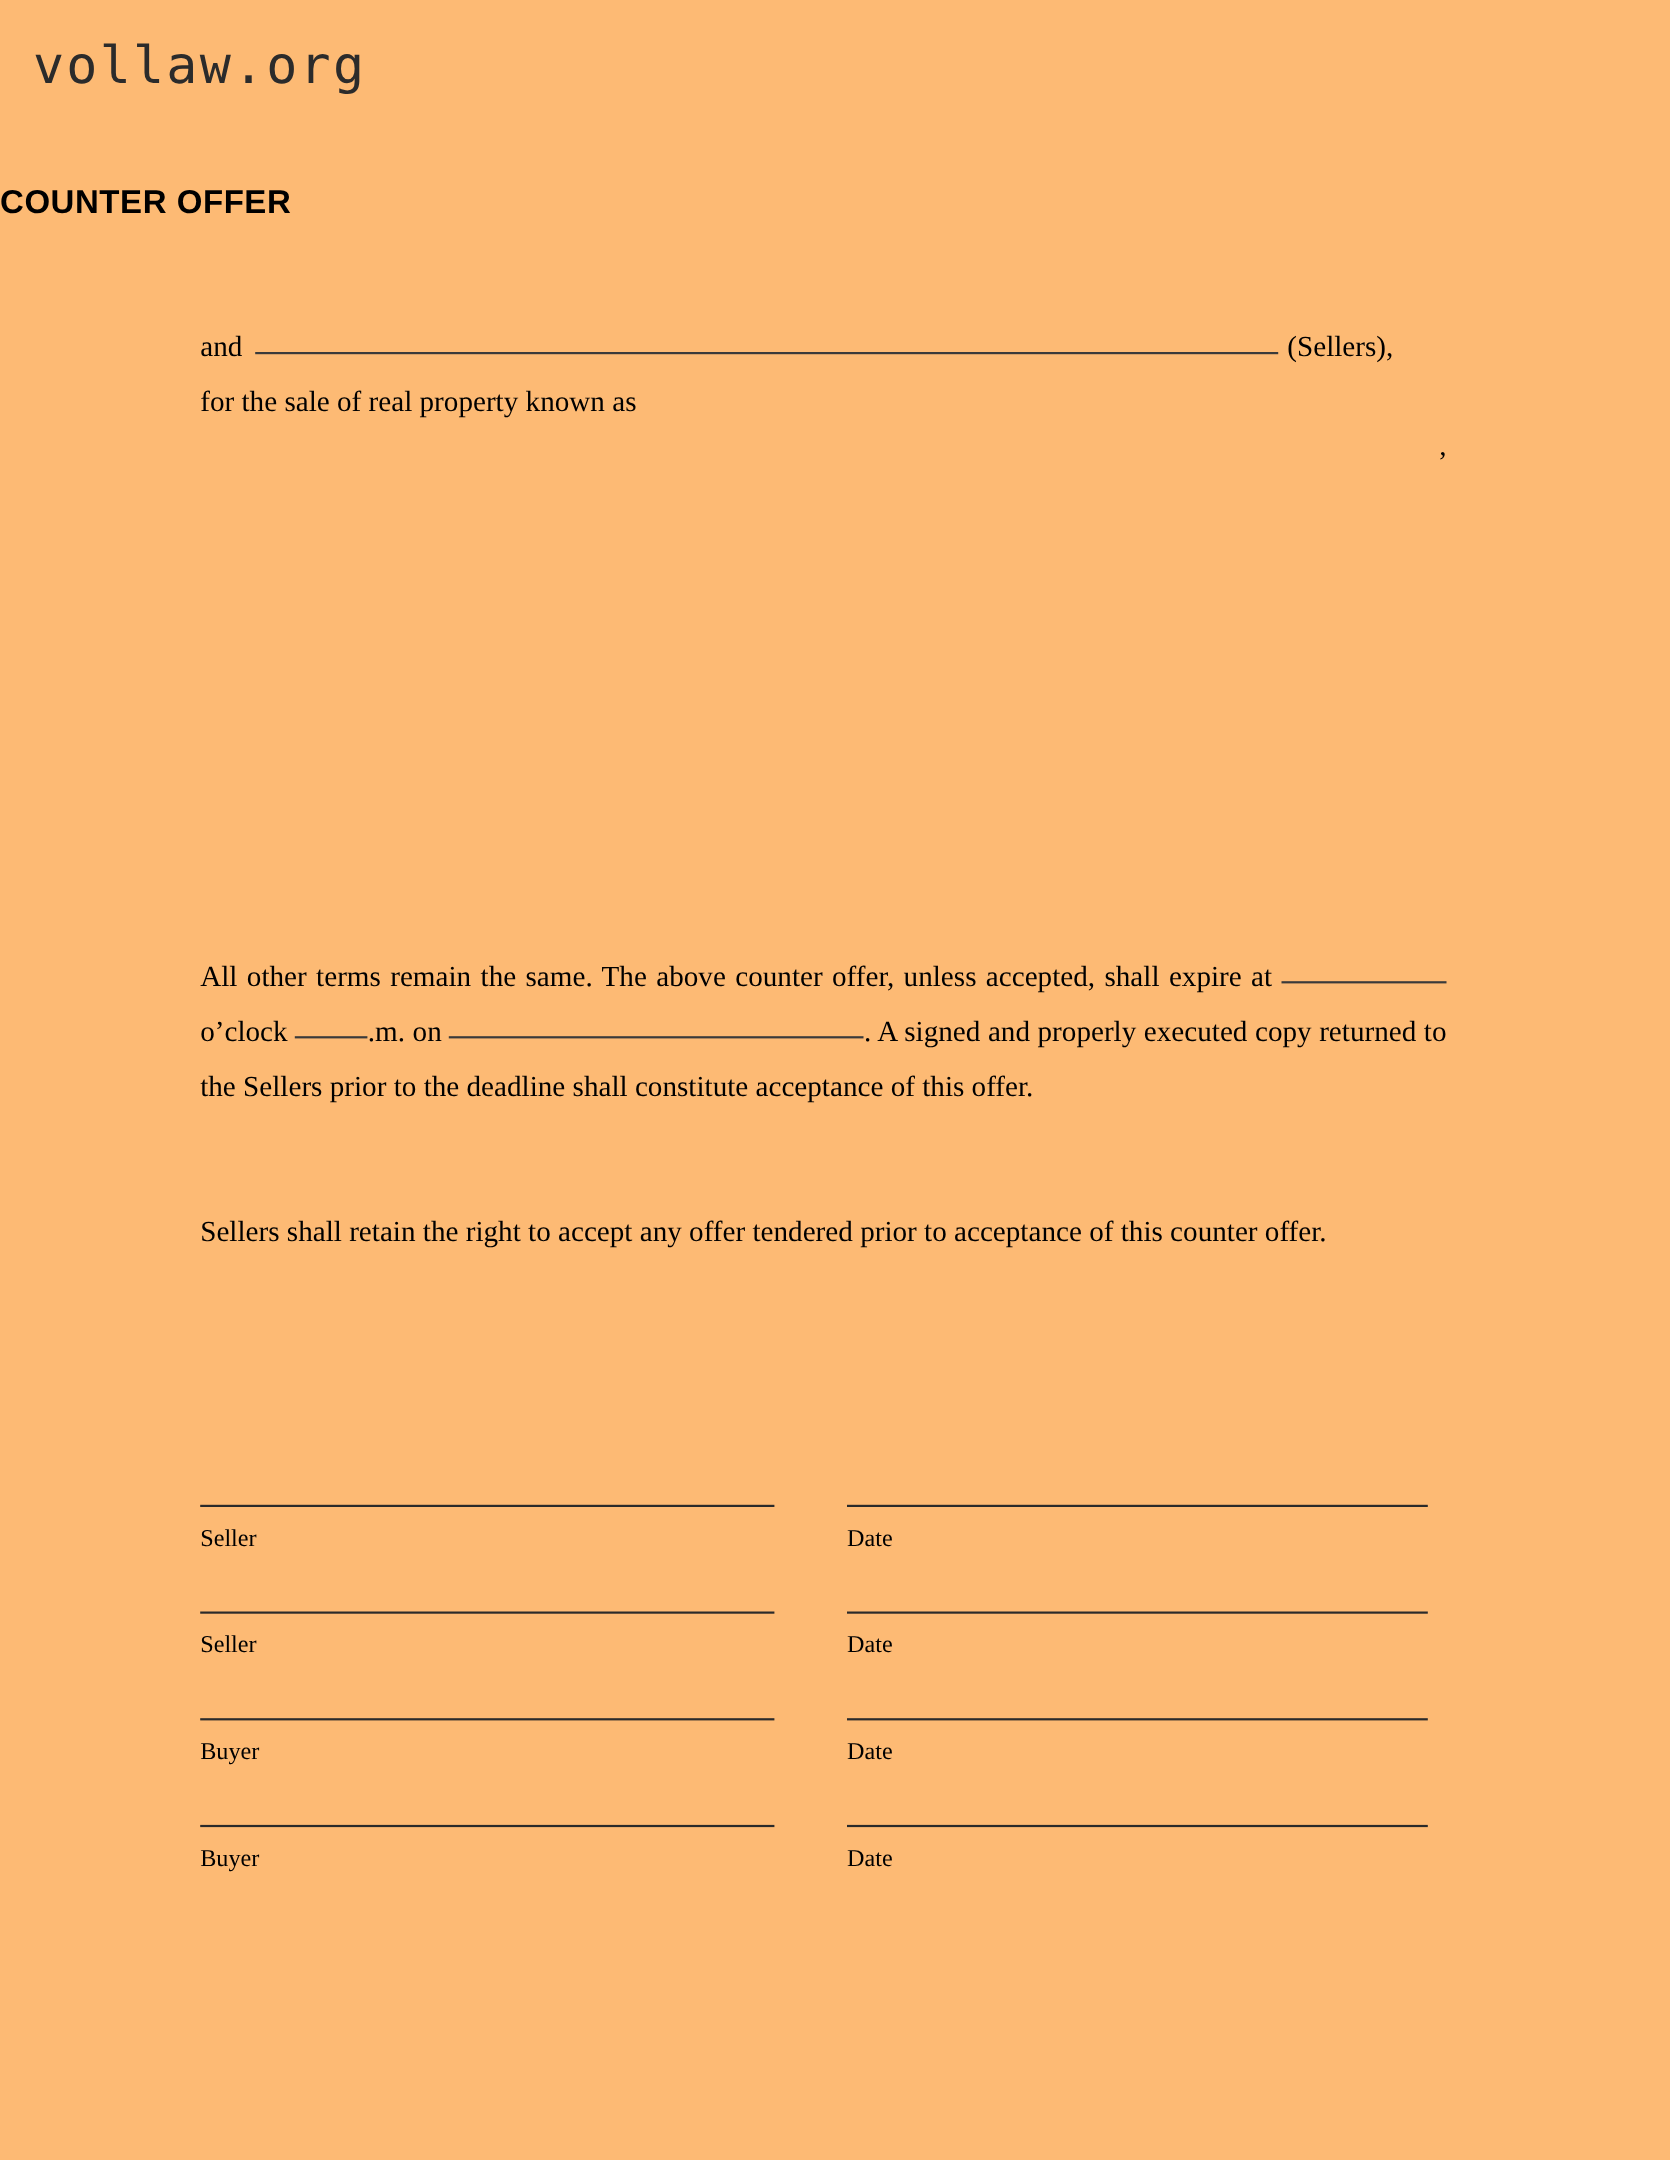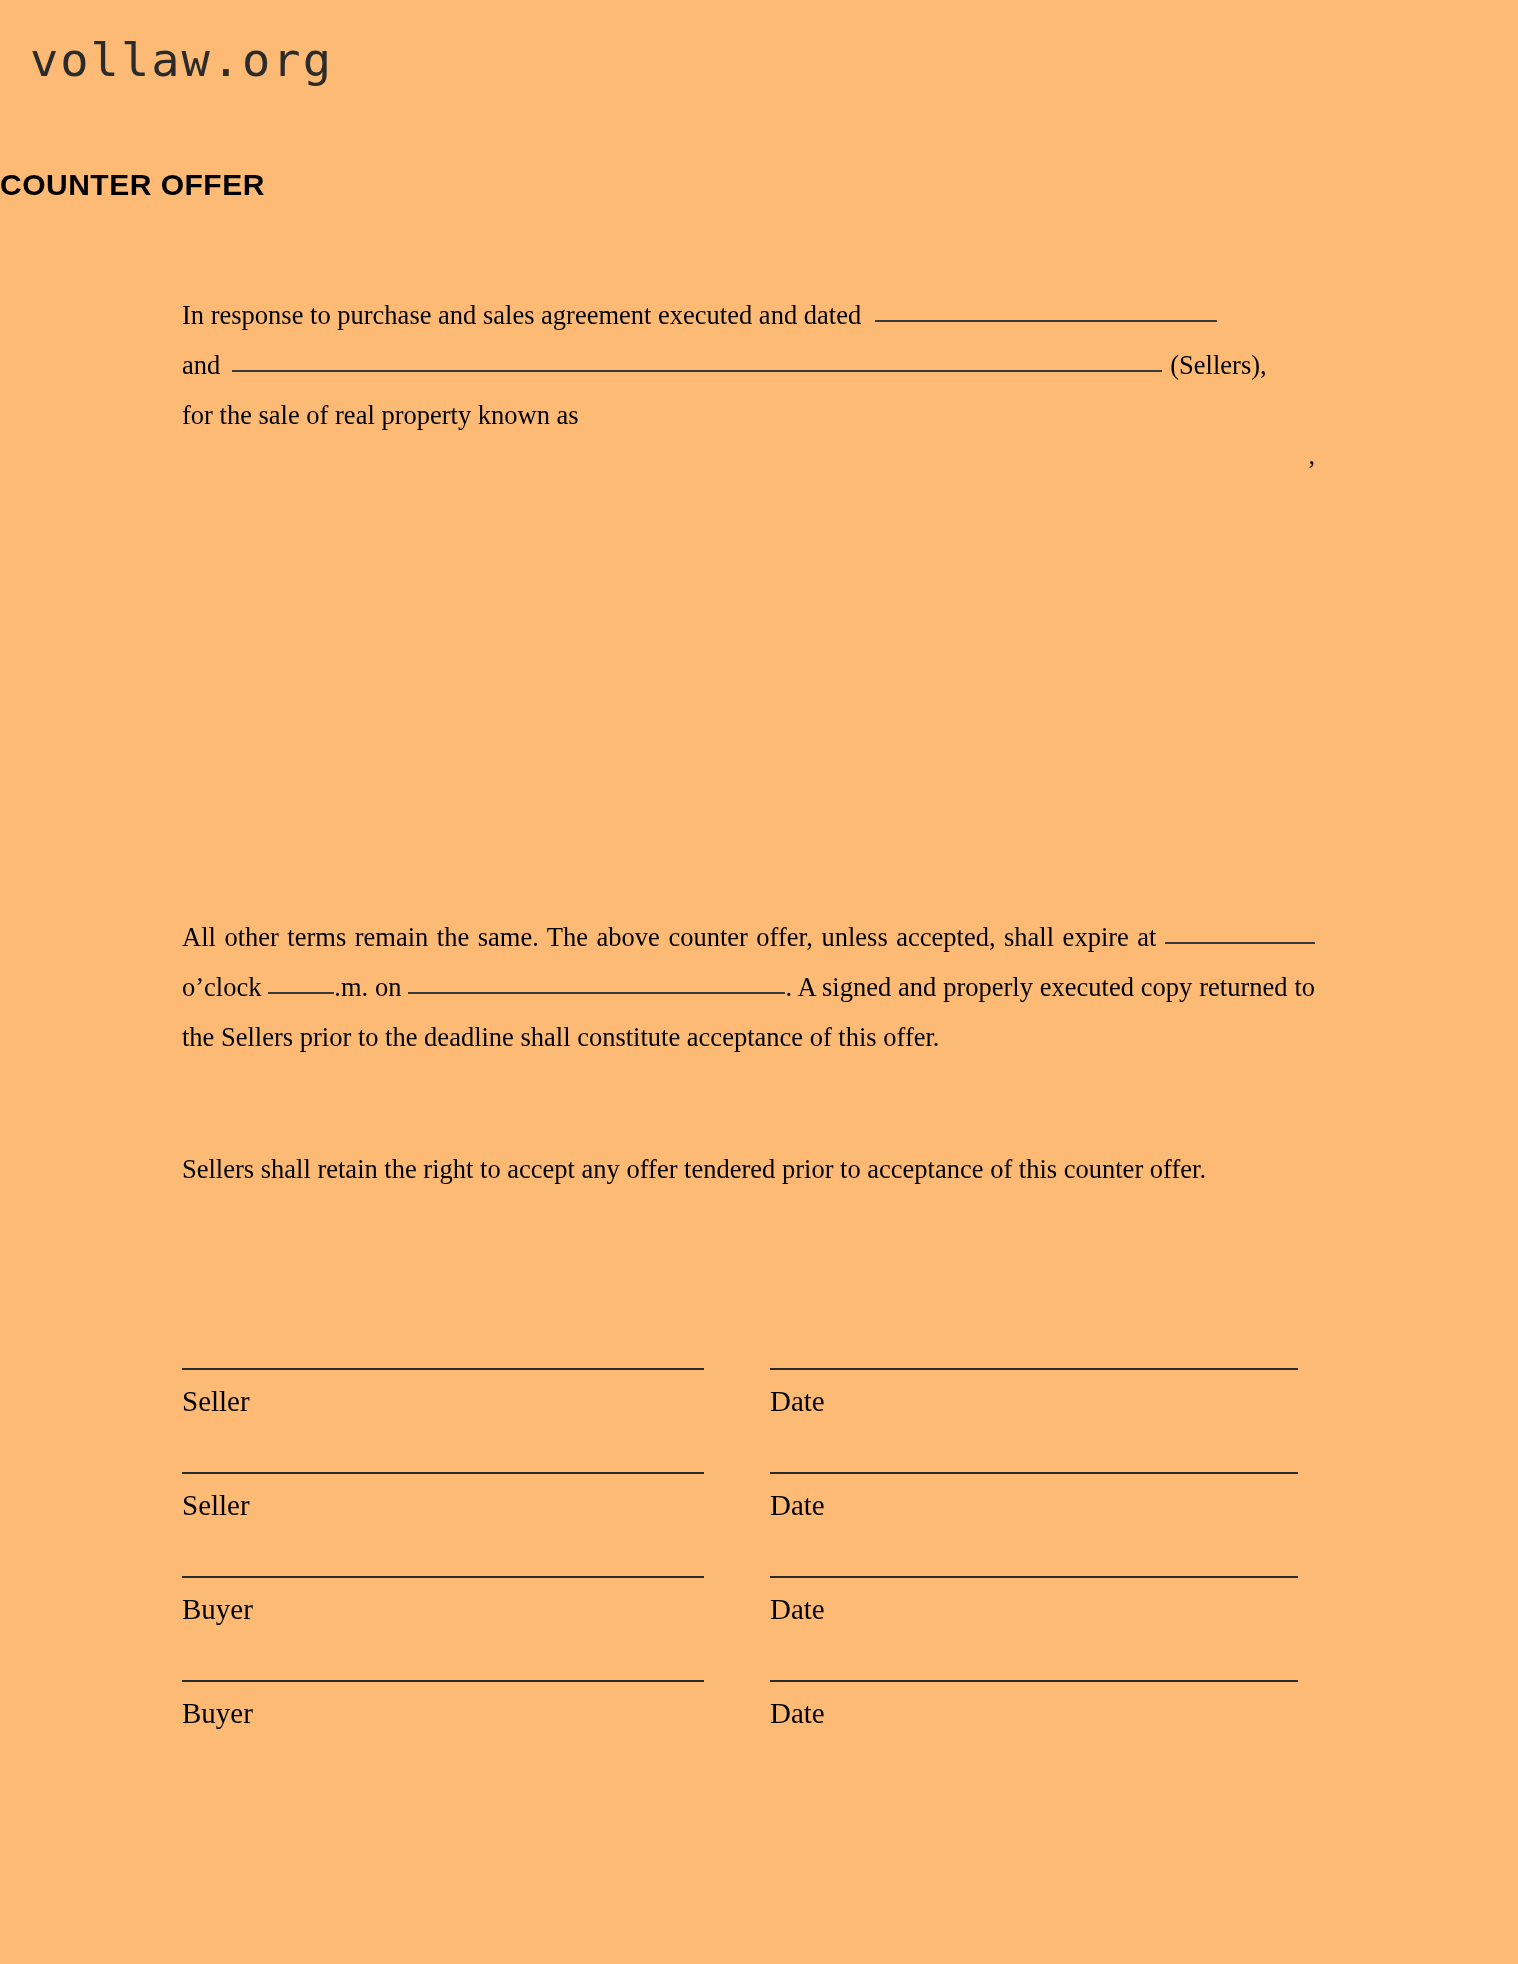--- a/index.html
+++ b/index.html
@@ -132,40 +132,37 @@
     flex: 0 0 auto;
   }
   .sig-cell.left  { width: 522px; }
   .sig-cell.right { width: 528px; }
   .sig-rule {
     border-bottom: 2.5px solid #2a2a2a;
     height: 0;
     width: 100%;
   }
   .sig-label {
-    font-size: 29px;
+    font-size: 22px;
     line-height: 1;
     padding-top: 17px;
     color: #000;
   }
 </style>
 </head>
 <body>
 
 <div class="page">
 
   <div class="watermark">vollaw.org</div>
 
   <div class="doc-title">COUNTER OFFER</div>
 
   <div class="content">
 
-    <div class="line-row">
-      <span>In response to purchase and sales agreement executed and dated</span><span class="blank b-dated"></span>
-    </div>
 
 
     <div class="line-row">
       <span>and</span><span class="blank b-and"></span><span class="trailing-label">(Sellers),</span>
     </div>
 
     <div class="line-row">
       <span>for the sale of real property known as</span>
     </div>
 

